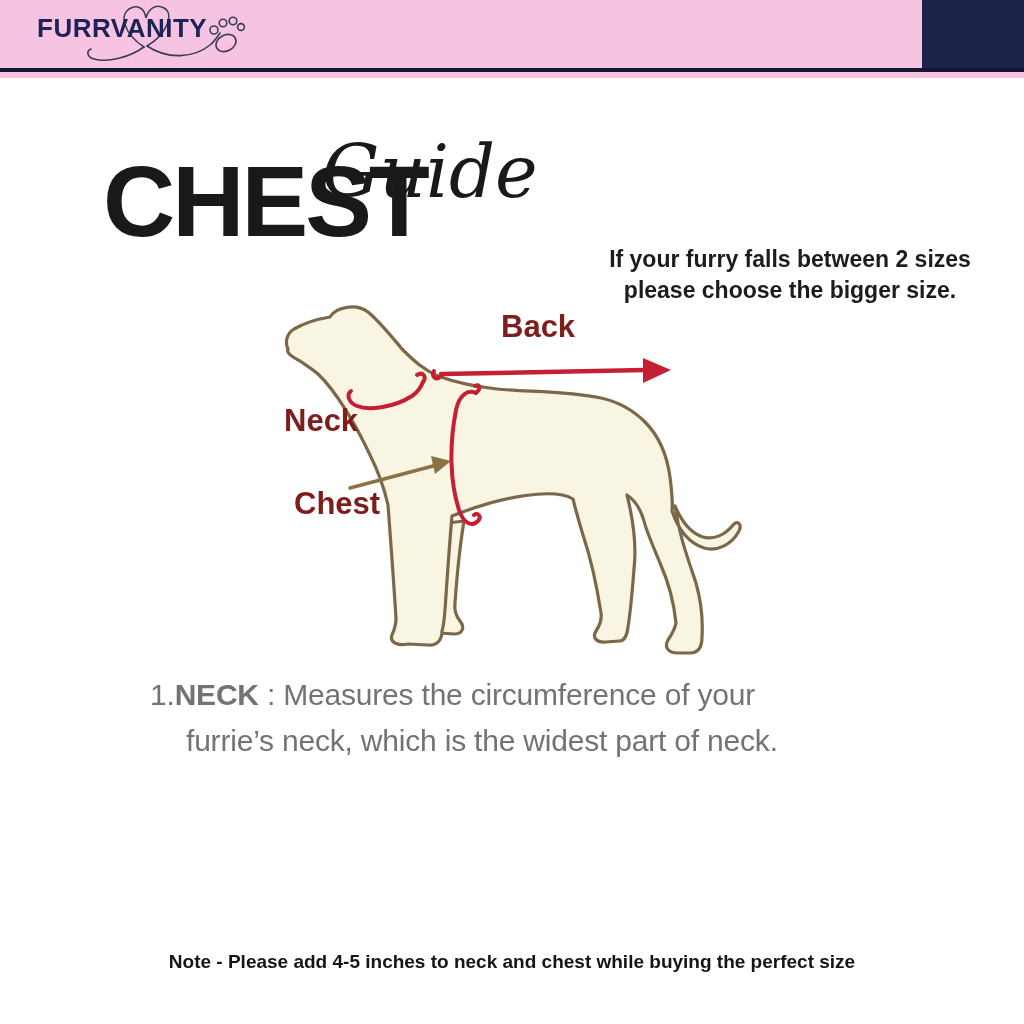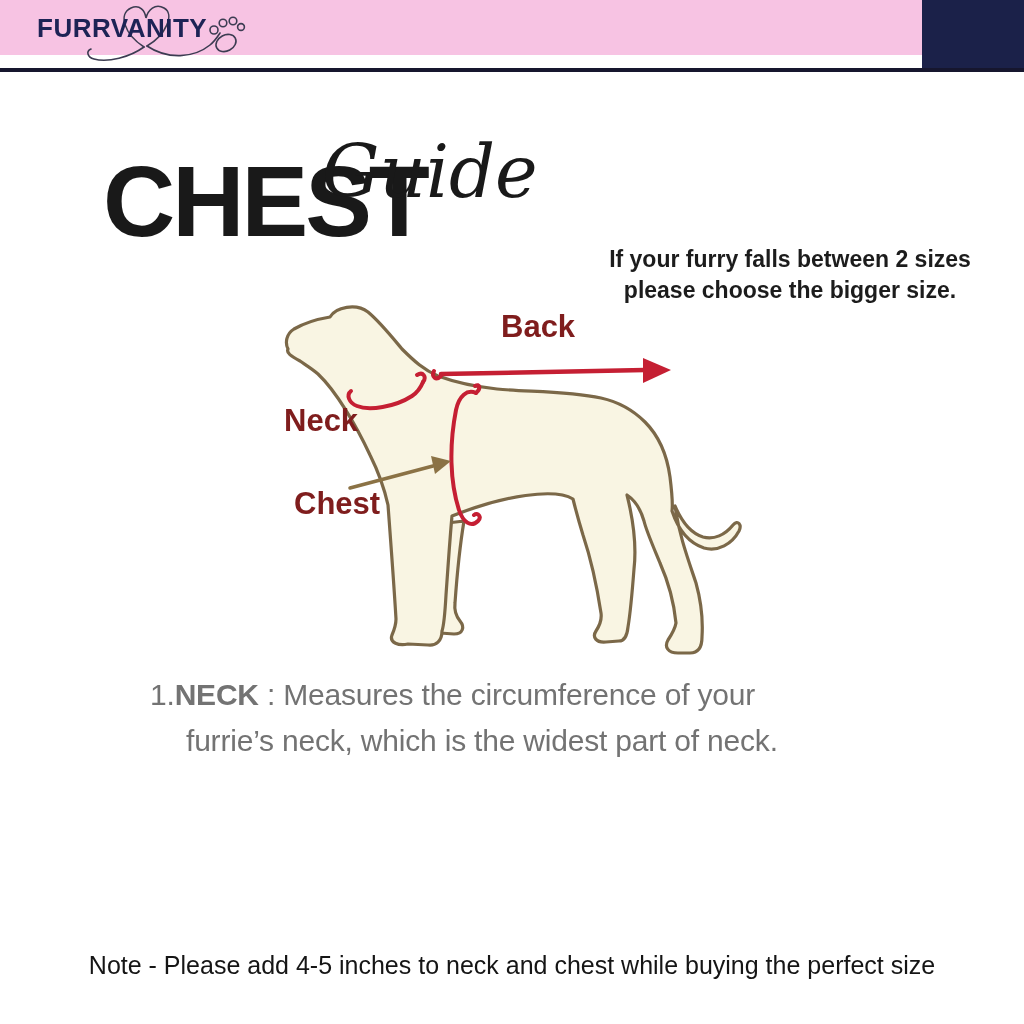--- a/index.html
+++ b/index.html
@@ -3,21 +3,21 @@
 <meta charset="utf-8">
 <style>
   html,body{margin:0;padding:0;}
   body{
     width:1024px;height:1024px;position:relative;background:#ffffff;
     font-family:"Liberation Sans",sans-serif;overflow:hidden;
   }
   .page{position:absolute;inset:0;background:#fff;}
 
   
-  .header{position:absolute;left:0;top:0;width:1024px;height:55px;background:#f7c3e3;}
+  .header{position:absolute;left:0;top:0;width:1024px;height:78px;background:#f7c3e3;}
   .navy-block{position:absolute;right:0;top:0;width:102px;height:68px;background:#1b2149;}
   .divider{position:absolute;left:0;top:68px;width:1024px;height:4px;background:#16162e;}
   .brand{
     position:absolute;left:37px;top:13px;font-size:26px;font-weight:700;
     letter-spacing:.5px;color:#1d2355;z-index:3;
   }
   .doodle{position:absolute;left:30px;top:0;z-index:2;}
 
   
   .title-size{
@@ -48,21 +48,21 @@
     position:absolute;left:150px;top:672px;font-size:30px;line-height:46px;
     color:#737373;letter-spacing:-.2px;
   }
   .list .cont{padding-left:36px;white-space:nowrap;}
   .list .first{white-space:nowrap;}
   .term{font-weight:700;}
 
   
   .note{
     position:absolute;left:0;top:951px;width:1024px;text-align:center;
-    font-size:25px;font-weight:400;color:#151515;white-space:nowrap;
+    font-size:19px;font-weight:700;color:#151515;white-space:nowrap;
   }
 </style>
 </head>
 <body>
 
 <div class="page">
 
   <div class="header">
     <svg class="doodle" width="230" height="68" viewBox="0 0 230 68">
       <g fill="none" stroke="#3c3c52" stroke-width="1.6" stroke-linecap="round">

